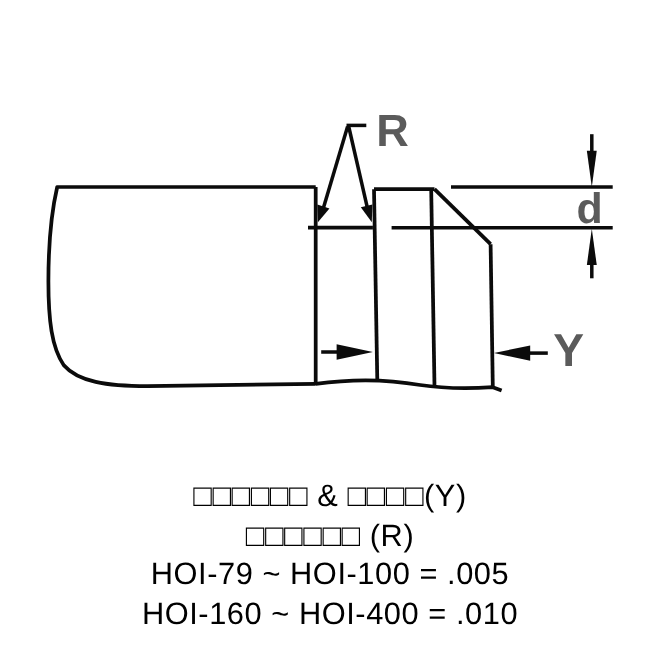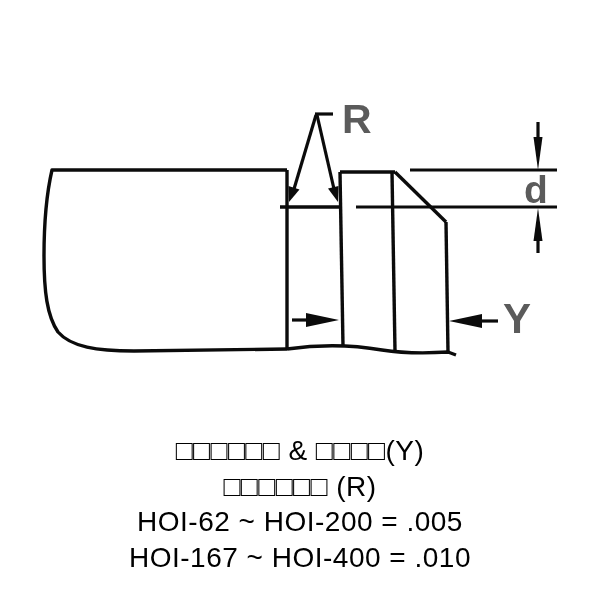--- a/index.html
+++ b/index.html
@@ -91,17 +91,17 @@
     </g>
 
     <text class="dim-label" x="342" y="133" font-size="41" fill="#5b5b5b">R</text>
     <text class="dim-label" x="524" y="203" font-size="39" fill="#5b5b5b">d</text>
     <text class="dim-label" x="503" y="333" font-size="42" fill="#5b5b5b">Y</text>
   </svg>
 
   <div class="caption">
     <div>□□□□□□ &amp; □□□□(Y)</div>
     <div>□□□□□□ (R)</div>
-    <div>HOI-62 ~ HOI-200 = .005</div>
-    <div>HOI-167 ~ HOI-400 = .010</div>
+    <div>HOI-79 ~ HOI-100 = .005</div>
+    <div>HOI-160 ~ HOI-400 = .010</div>
   </div>
 
 </div>
 
 </body></html>

